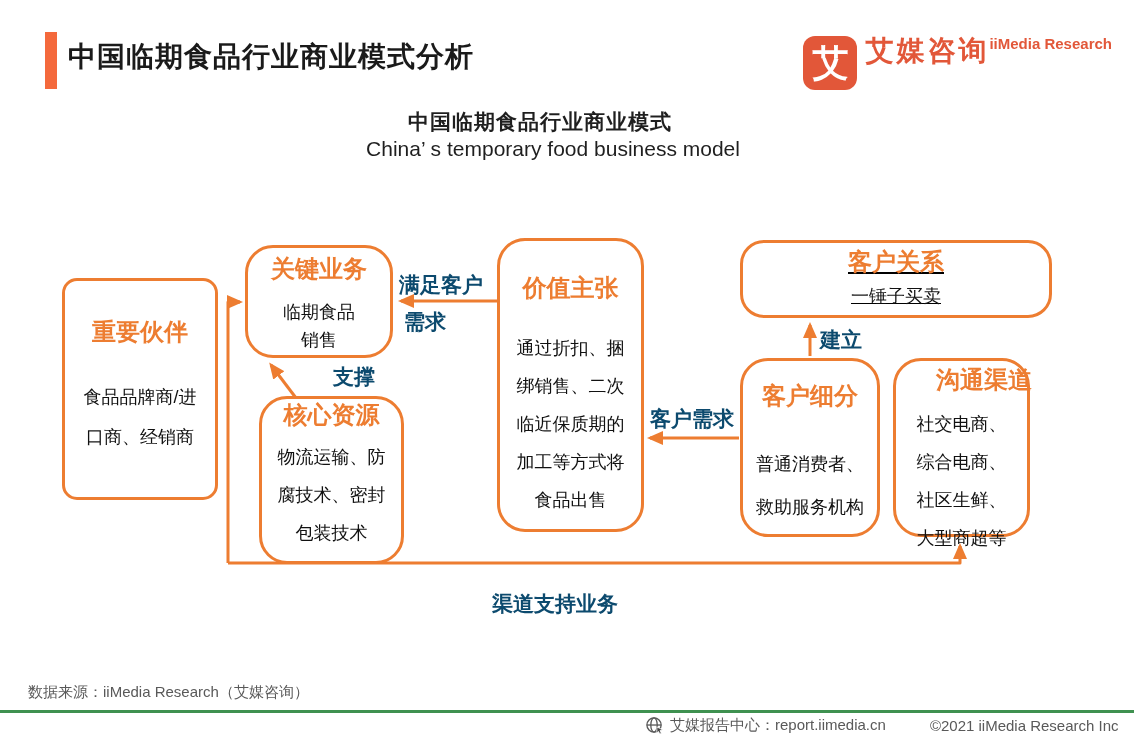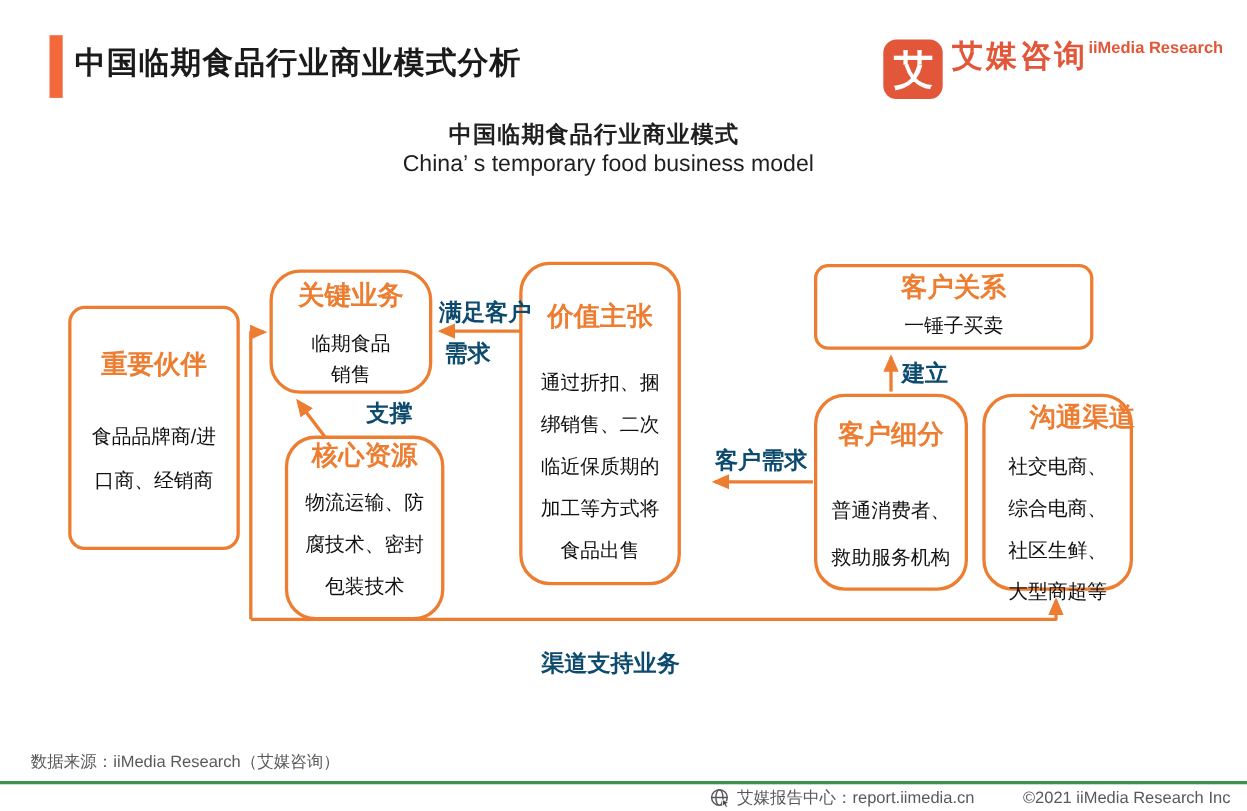--- a/index.html
+++ b/index.html
@@ -82,25 +82,25 @@
   #box-key-partners .box-body  { margin-top: 30px; line-height: 40px; }
 
   #box-key-activities      { left: 245px; top: 245px; width: 148px; height: 113px; }
   #box-key-activities .box-title { margin-top: 6px; }
   #box-key-activities .box-body  { margin-top: 14px; line-height: 28px; }
 
   #box-core-resources      { left: 259px; top: 396px; width: 145px; height: 168px; }
   #box-core-resources .box-title { margin-top: 1px; }
   #box-core-resources .box-body  { margin-top: 8px; line-height: 38px; }
 
-  #box-value-proposition   { left: 472px; top: 238px; width: 147px; height: 294px; }
+  #box-value-proposition   { left: 497px; top: 238px; width: 147px; height: 294px; }
   #box-value-proposition .box-title { margin-top: 32px; }
   #box-value-proposition .box-body  { margin-top: 26px; line-height: 38px; }
 
-  #box-customer-relations  { left: 740px; top: 240px; width: 254px; height: 78px; border-radius: 13px; }
+  #box-customer-relations  { left: 740px; top: 240px; width: 312px; height: 78px; border-radius: 24px; text-decoration: underline; }
   #box-customer-relations .box-title { margin-top: 4px; }
   #box-customer-relations .box-body  { margin-top: 7px; line-height: 24px; }
 
   #box-customer-segments   { left: 740px; top: 358px; width: 140px; height: 179px; }
   #box-customer-segments .box-title { margin-top: 20px; }
   #box-customer-segments .box-body  { margin-top: 32px; line-height: 43px; }
 
   #box-channels            { left: 893px; top: 358px; width: 137px; height: 179px; }
   #box-channels .box-title { margin-top: 4px; padding-left: 40px; }
   #box-channels .box-body  { margin-top: 10px; line-height: 38px; }

